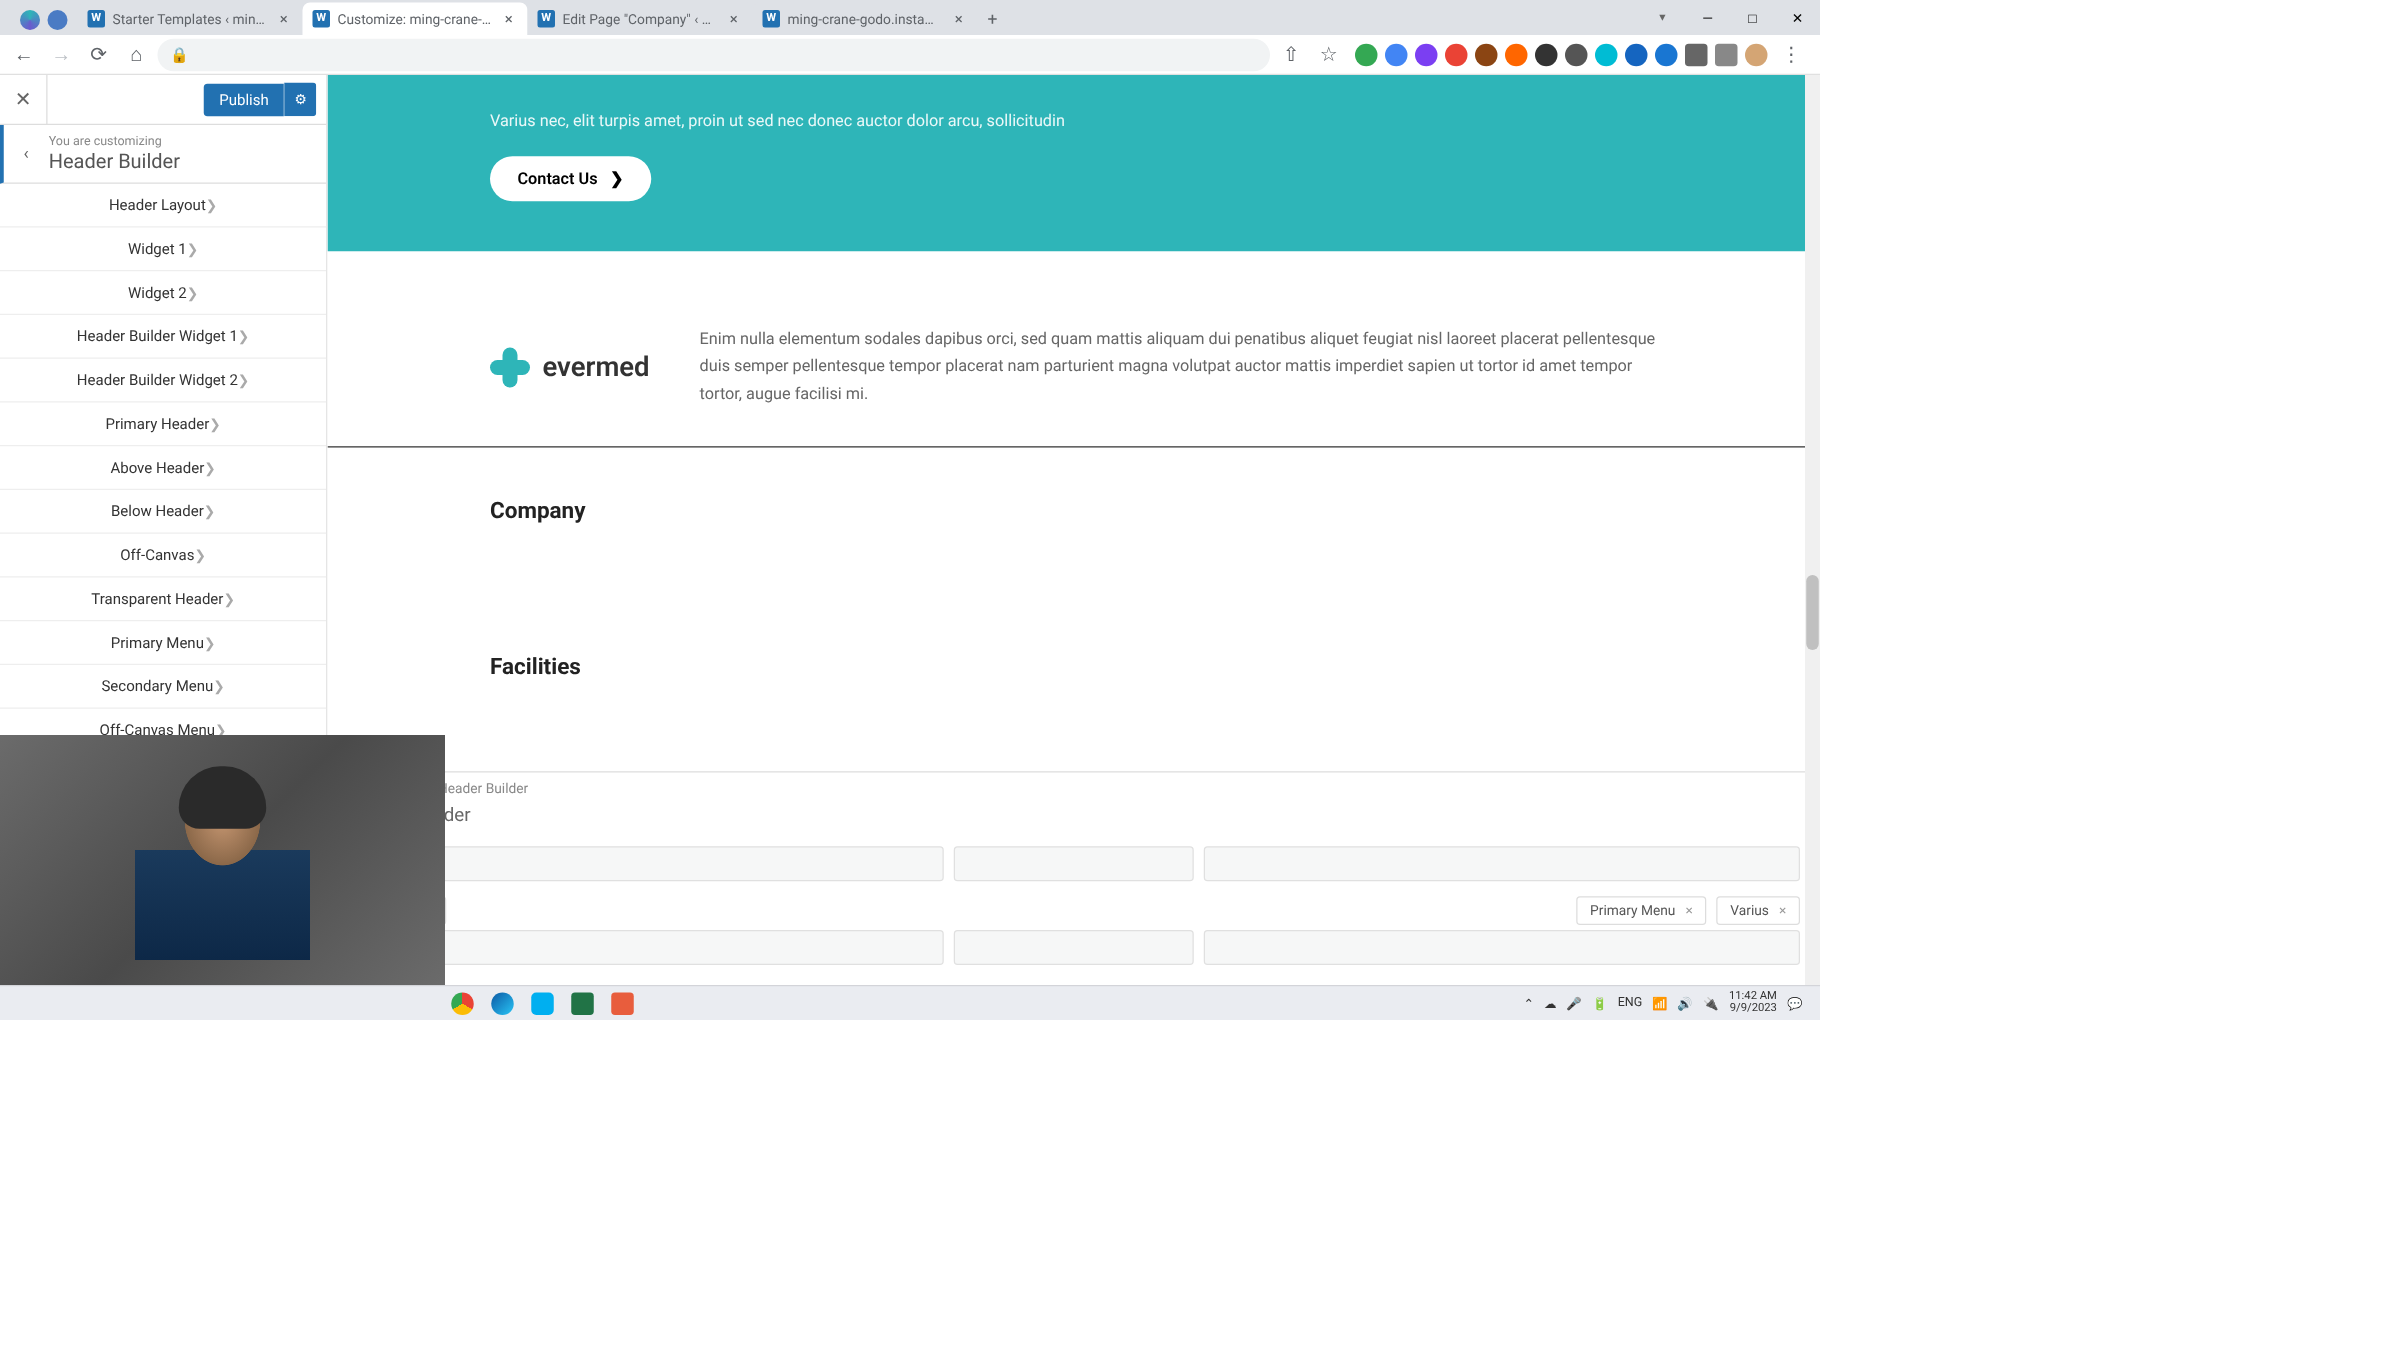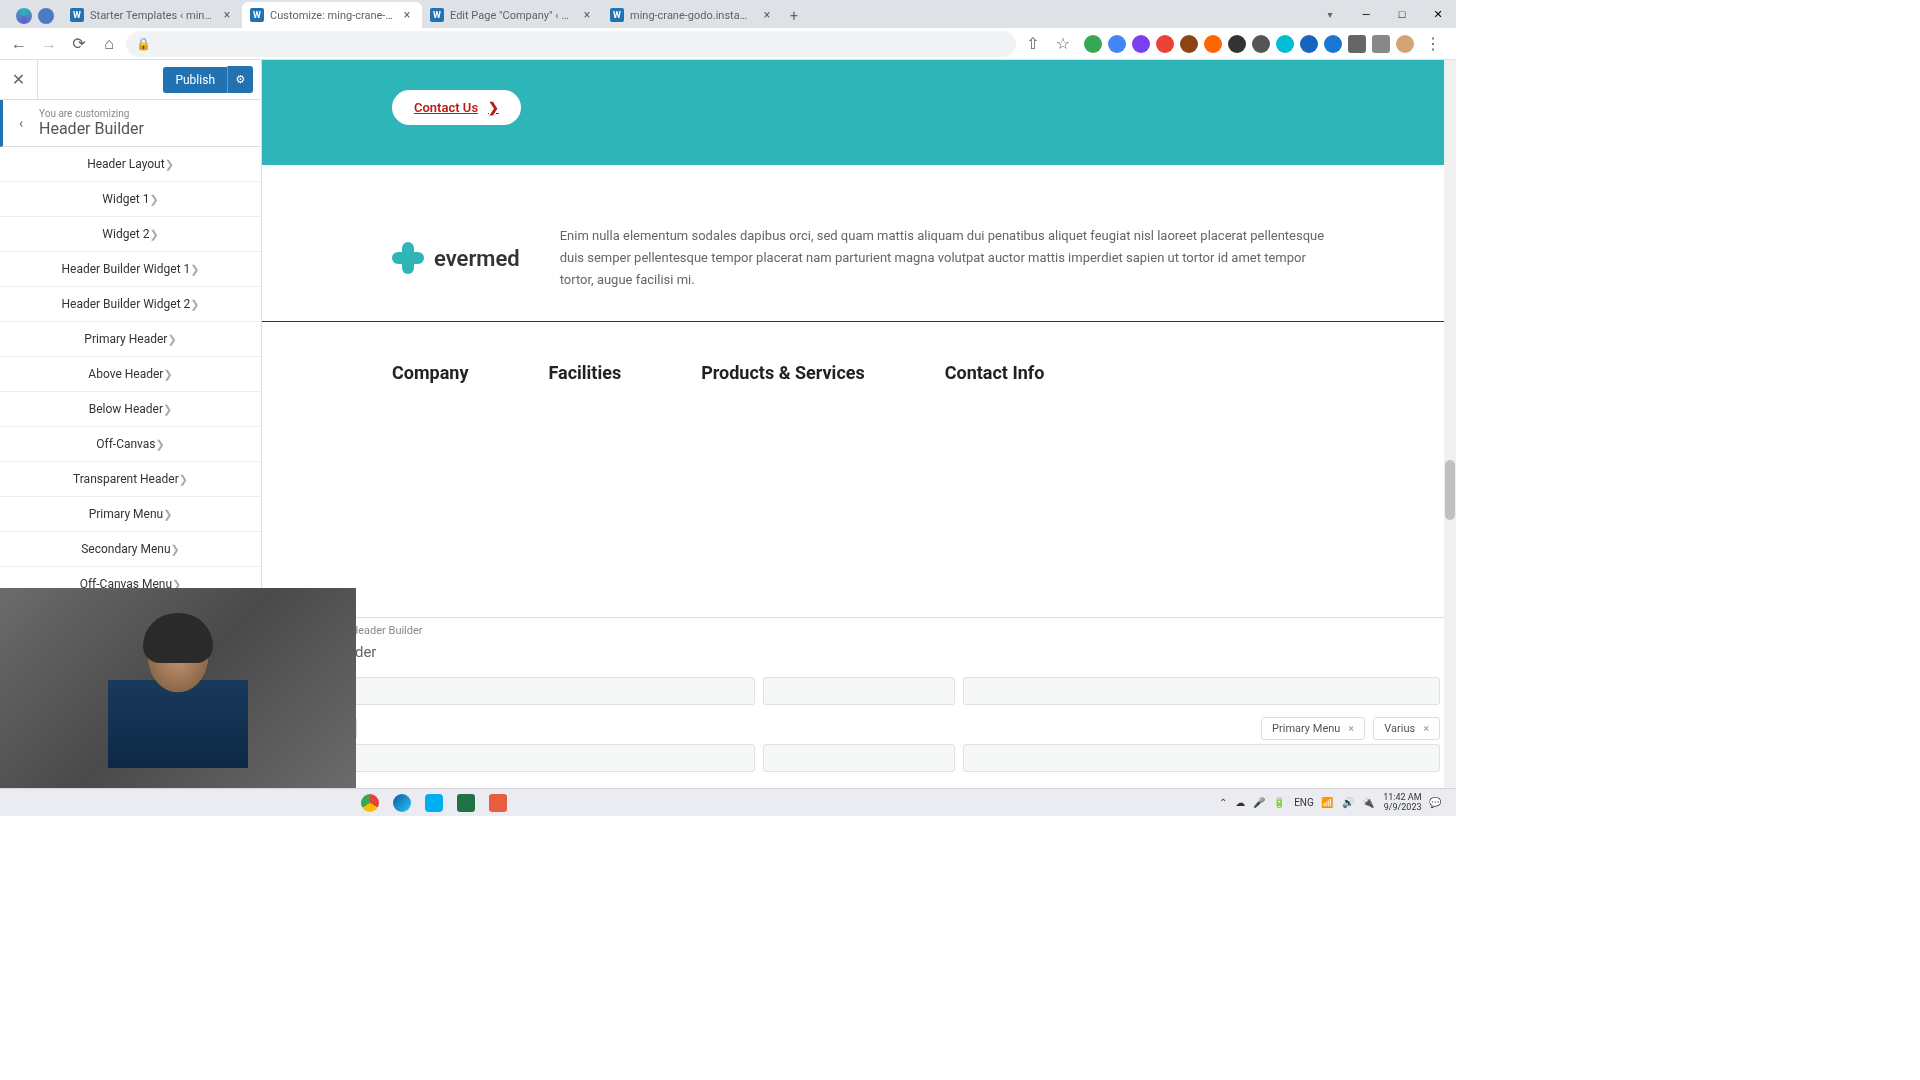--- a/index.html
+++ b/index.html
@@ -45,34 +45,34 @@
 .cust-title { font-size: 16px; color: #555; font-weight: 400; }
 
 .cust-list { flex: 1; overflow-y: auto; }
 .cust-item { display: flex; align-items: center; justify-content: center; padding: 10px 14px; border-bottom: 1px solid #eee; cursor: pointer; font-size: 12px; color: #333; }
 .cust-arrow { color: #aaa; font-size: 11px; }
 
 
 .preview { flex: 1; background: #fff; position: relative; overflow: hidden; }
 .hero { background: #2eb5b8; padding: 30px 130px 40px; color: #fff; }
 .hero-sub { font-size: 13px; color: rgba(255,255,255,0.9); margin-bottom: 20px; }
-.contact-btn { background: #fff; color: #b91c1c; padding: 10px 22px; border-radius: 22px; font-size: 13px; font-weight: 600; display: inline-flex; align-items: center; gap: 10px; cursor: pointer; border: none; text-decoration: underline; }
+.contact-btn { background: #fff; color: #000000; padding: 10px 22px; border-radius: 22px; font-size: 13px; font-weight: 600; display: inline-flex; align-items: center; gap: 10px; cursor: pointer; border: none; }
 
 .about-section { padding: 60px 130px 30px; display: flex; gap: 40px; align-items: center; }
 .logo-wrap { display: flex; align-items: center; gap: 10px; }
 .logo-icon { width: 32px; height: 32px; position: relative; }
 .logo-icon::before, .logo-icon::after { content: ''; position: absolute; background: #2eb5b8; }
 .logo-icon::before { width: 12px; height: 32px; left: 10px; top: 0; border-radius: 6px; }
 .logo-icon::after { width: 32px; height: 12px; left: 0; top: 10px; border-radius: 6px; }
 .logo-text { font-size: 22px; font-weight: 600; color: #333; }
 .about-text { flex: 1; font-size: 13px; color: #666; line-height: 1.7; }
 
 .divider { height: 1px; background: #333; margin: 0 0; }
 
-.footer-cols { display: flex; padding: 40px 130px 0; gap: 80px; }
+.footer-cols { display: flex; padding: 40px 130px 0; gap: 104px; flex-direction: column; }
 .footer-col h3 { font-size: 18px; font-weight: 700; color: #222; }
 
 
 .hb-panel { position: absolute; left: 262px; right: 0; bottom: 0; background: #fff; border-top: 1px solid #ddd; }
 .hb-crumb { padding: 6px 16px; font-size: 11px; color: #888; }
 .hb-crumb-title { font-size: 15px; color: #666; padding: 0 16px 8px; }
 .hb-slots { padding: 8px 16px; }
 .hb-row { display: flex; gap: 8px; margin-bottom: 8px; }
 .hb-cell { flex: 1; height: 28px; background: #f6f7f7; border: 1px solid #e0e0e0; border-radius: 3px; }
 .hb-widget-row { display: flex; justify-content: space-between; padding: 4px 0; }
@@ -229,20 +229,21 @@
         </div>
       <div class="cust-item">
           <span>Off-Canvas Menu</span>
           <span class="cust-arrow">❯</span>
         </div>
     </div>
   </div>
 
   <div class="preview">
     <div class="hero">
+      <div class="hero-sub">Varius nec, elit turpis amet, proin ut sed nec donec auctor dolor arcu, sollicitudin</div>
       <button class="contact-btn">
         <span>Contact Us</span>
         <span>❯</span>
       </button>
     </div>
 
     <div class="about-section">
       <div class="logo-wrap">
         <div class="logo-icon"></div>
         <span class="logo-text">evermed</span>

